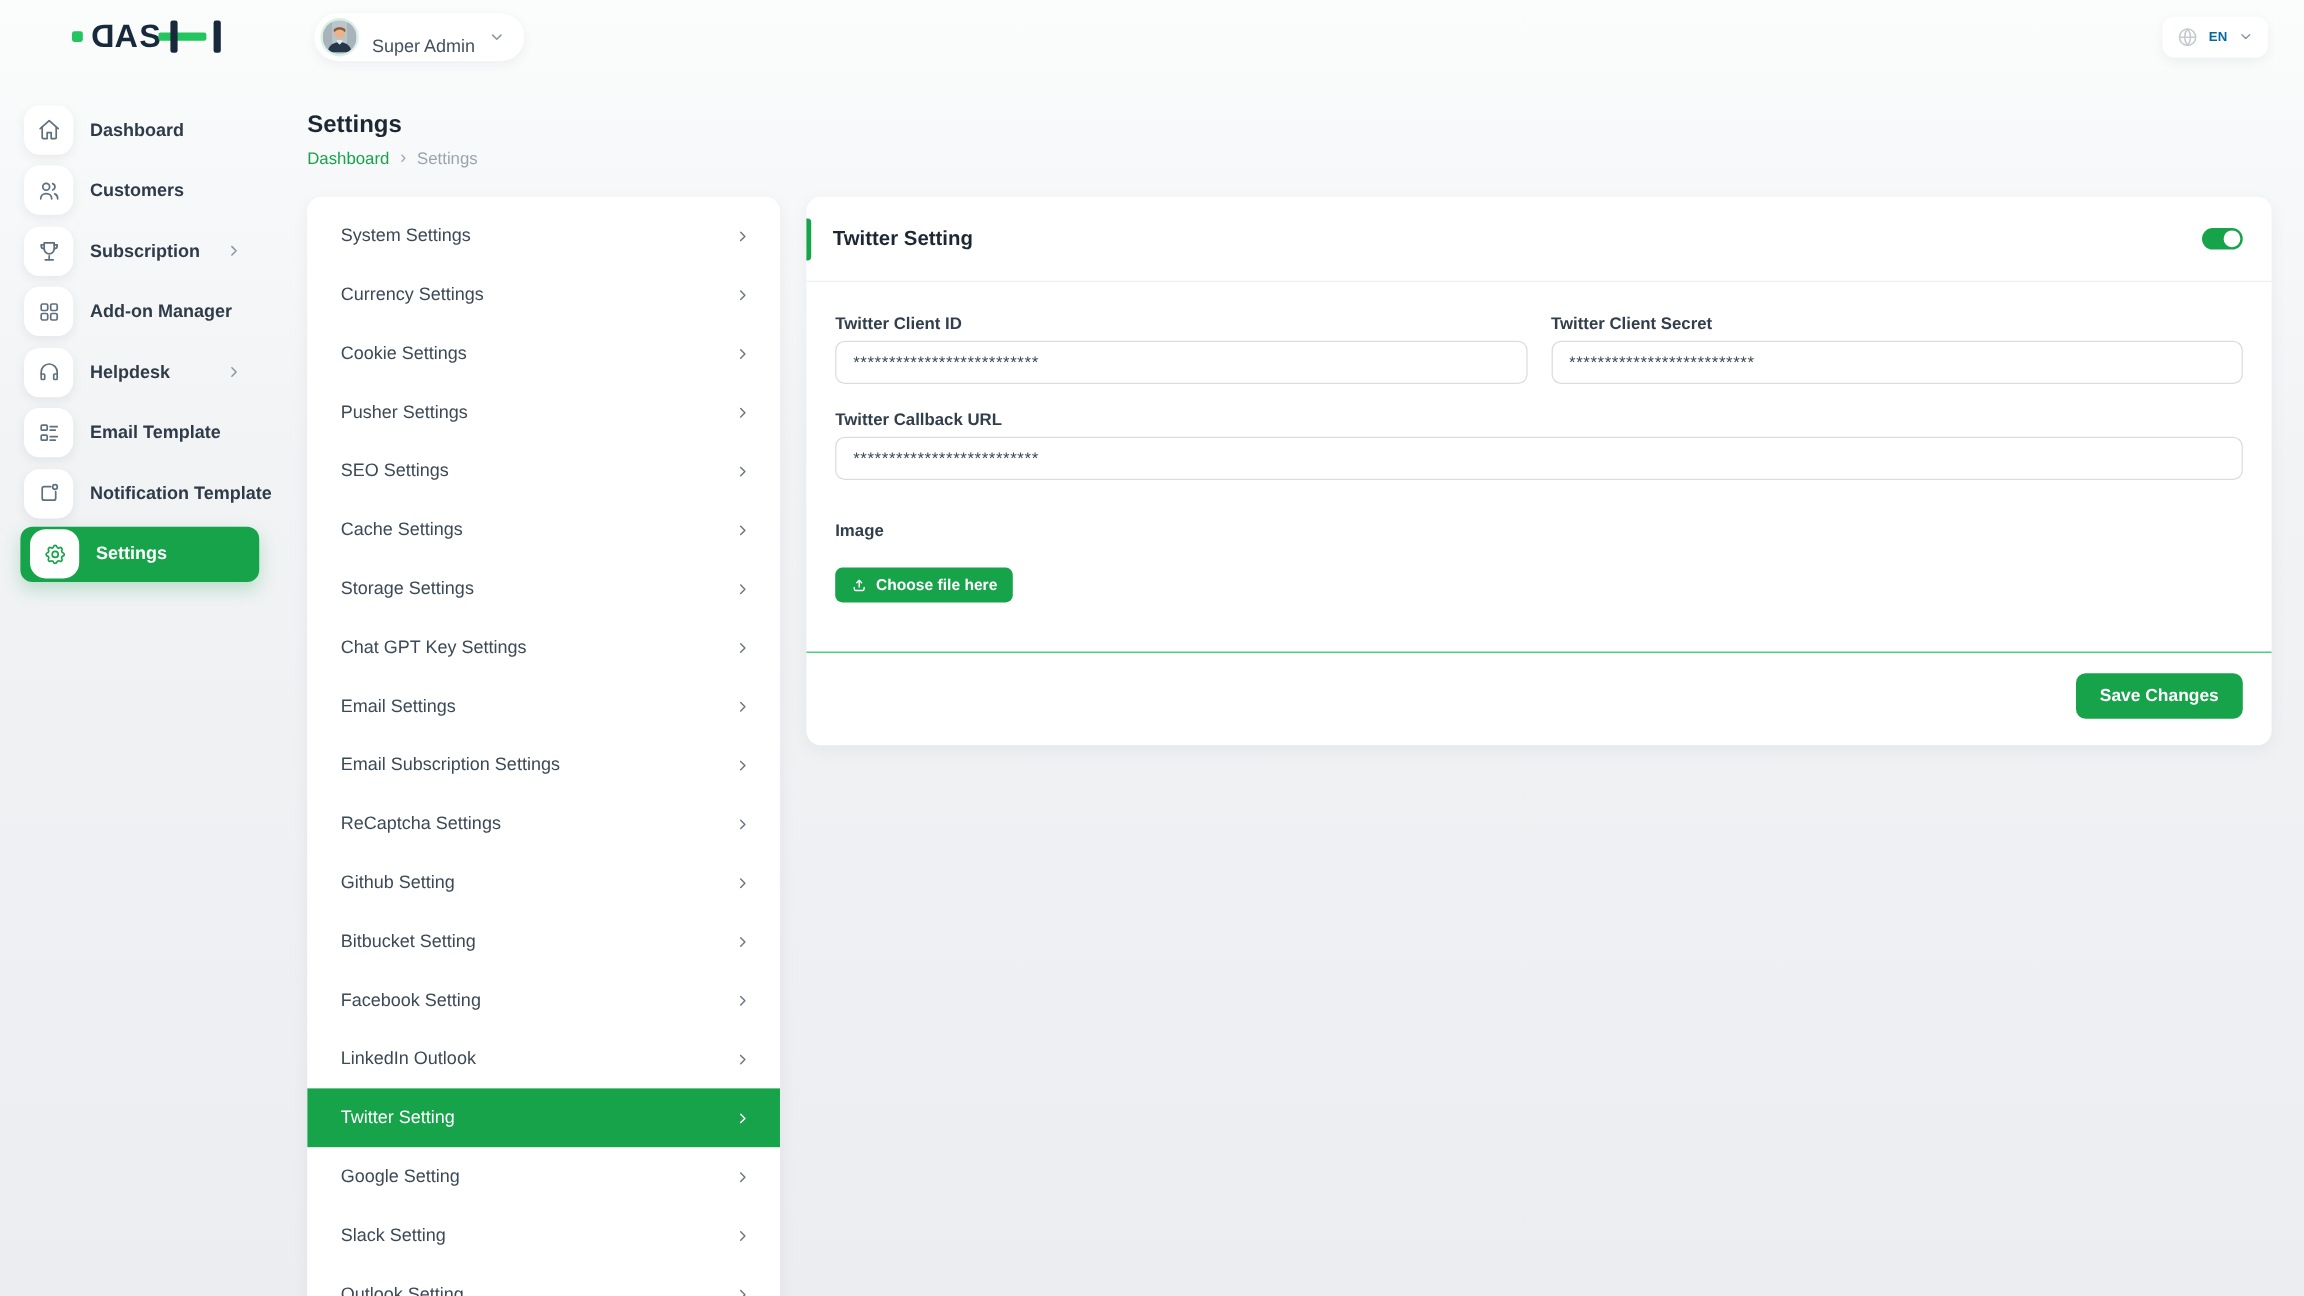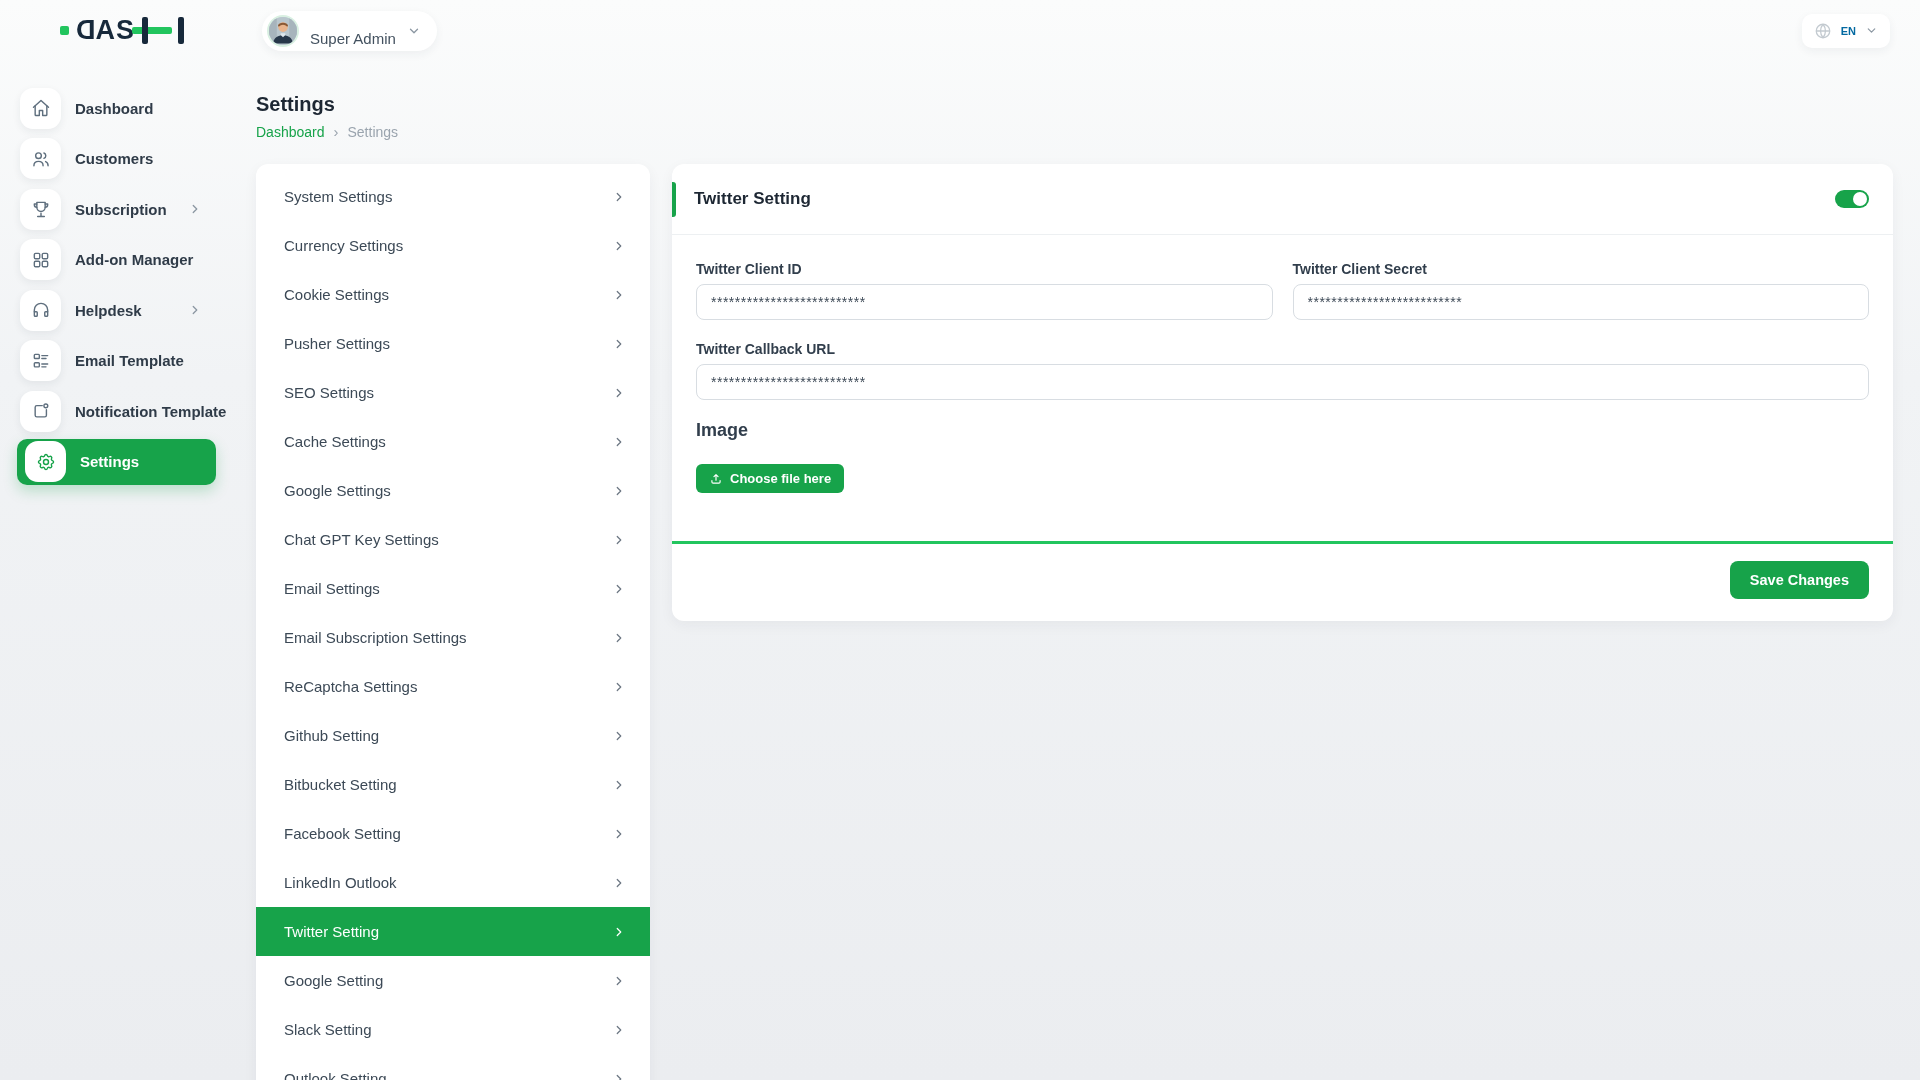--- a/index.html
+++ b/index.html
@@ -68,25 +68,25 @@
   .toggle { margin-left:auto; width:34px; height:18px; border-radius:9px; background:#17a34a;
     position:relative; cursor:pointer; }
   .toggle .knob { position:absolute; right:2px; top:2px; width:14px; height:14px; border-radius:50%; background:#ffffff; }
   .panel-body { padding:26px 24px 0; }
   .grid2 { display:grid; grid-template-columns:1fr 1fr; column-gap:20px; }
   .f-label { font-size:14px; font-weight:600; color:#313e4c; margin-bottom:7px; }
   .f-input { width:100%; height:36px; border:1px solid #d8dde2; border-radius:8px; background:#fff;
     padding:0 14px; font-size:14px; color:#3e4a57; letter-spacing:.5px; outline:none;
     font-family:"Liberation Sans","DejaVu Sans",sans-serif; }
   .row-gap { margin-top:21px; }
-  .img-label { margin-top:20px; font-size:18px; font-weight:600; color:#313e4c; }
+  .img-label { margin-top:34px; font-size:14px; font-weight:600; color:#313e4c; }
   .choose-btn { margin-top:23px; display:inline-flex; align-items:center; gap:7px; height:29px;
     padding:0 13px; border:none; border-radius:6px; background:#17a34a; color:#ffffff;
     font-size:13px; font-weight:600; cursor:pointer; font-family:inherit; }
-  .panel-foot { margin-top:auto; border-top:3px solid #22c55e; padding:17px 24px 22px;
+  .panel-foot { margin-top:auto; border-top:1px solid #22c55e; padding:17px 24px 22px;
     display:flex; justify-content:flex-end; }
   .save-btn { height:38px; padding:0 20px; border:none; border-radius:8px; background:#17a34a;
     color:#ffffff; font-size:14.5px; font-weight:600; cursor:pointer; font-family:inherit; }
 </style>
 </head>
 <body>
 
 <div class="topbar">
   <div class="logo">
     <span class="logo-dot"></span>
@@ -291,21 +291,21 @@
           </div>
         <div class="nav-row">
             <span>Cache Settings</span>
             <span class="chev">
               <svg width="14" height="14" viewBox="0 0 24 24" fill="none" stroke="currentColor" stroke-width="2.1" stroke-linecap="round" stroke-linejoin="round">
                 <polyline points="9 6 15 12 9 18"></polyline>
               </svg>
             </span>
           </div>
         <div class="nav-row">
-            <span>Google Settings</span>
+            <span>Storage Settings</span>
             <span class="chev">
               <svg width="14" height="14" viewBox="0 0 24 24" fill="none" stroke="currentColor" stroke-width="2.1" stroke-linecap="round" stroke-linejoin="round">
                 <polyline points="9 6 15 12 9 18"></polyline>
               </svg>
             </span>
           </div>
         <div class="nav-row">
             <span>Chat GPT Key Settings</span>
             <span class="chev">
               <svg width="14" height="14" viewBox="0 0 24 24" fill="none" stroke="currentColor" stroke-width="2.1" stroke-linecap="round" stroke-linejoin="round">

